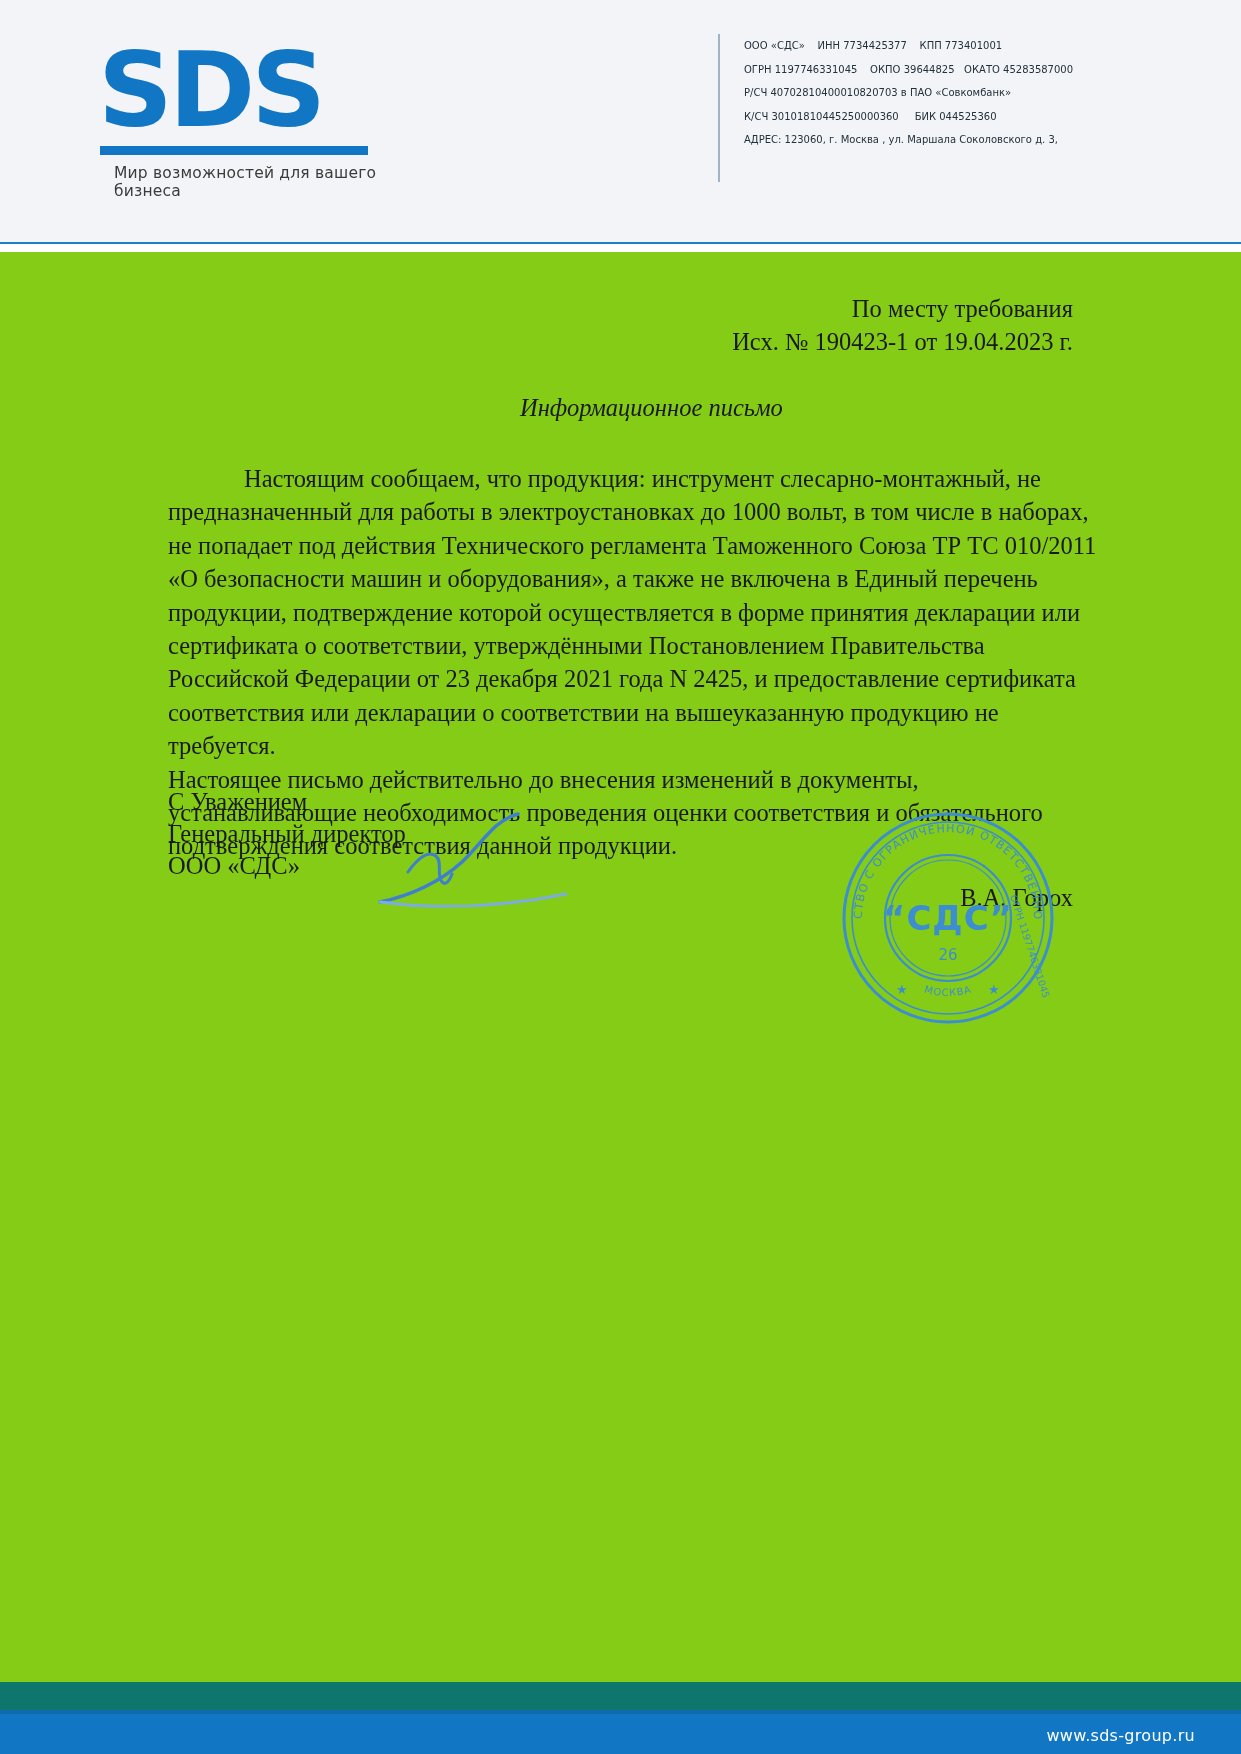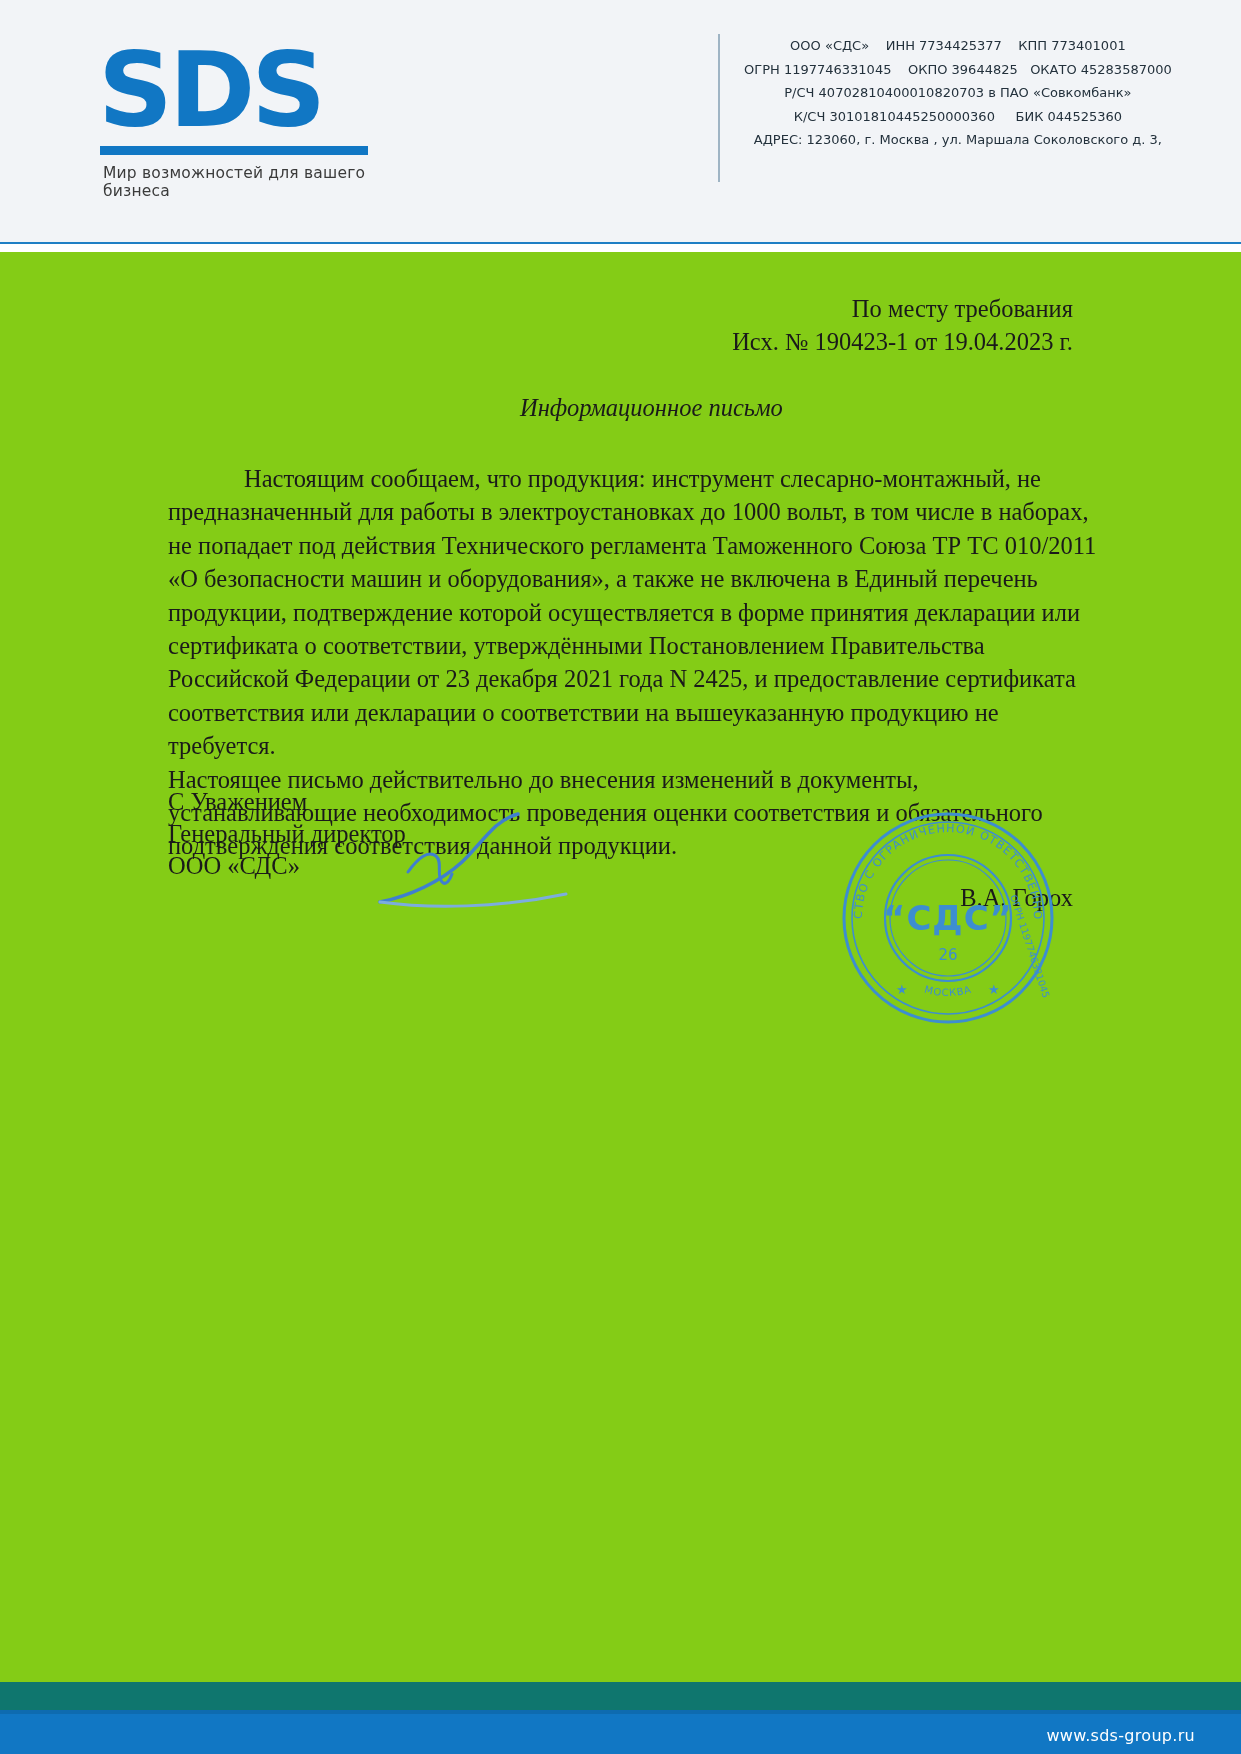--- a/index.html
+++ b/index.html
@@ -46,39 +46,38 @@
     height: 9px;
     background: #1177c4;
     margin-top: 4px;
     margin-left: 2px;
   }
   .logo-tagline {
     font-family: "DejaVu Sans", sans-serif;
     font-size: 15.5px;
     color: #3b3b3b;
     margin-top: 9px;
-    margin-left: 5px;
+    margin-left: 16px;
     letter-spacing: 0.2px;
   }
 
   .requisites {
     position: absolute;
     left: 718px;
     top: 34px;
     padding-left: 24px;
     border-left: 2px solid #9fb4c4;
     min-height: 148px;
   }
   .requisites .line {
     font-family: "DejaVu Sans", sans-serif;
-    font-size: 13px;
+    font-size: 10px;
     line-height: 23.5px;
     color: #23313c;
     white-space: pre;
-    text-align: center;
   }
 
   
   .sheet {
     position: absolute;
     left: 0;
     top: 252px;
     width: 1241px;
     height: 1430px;
     background: #84cc16;

